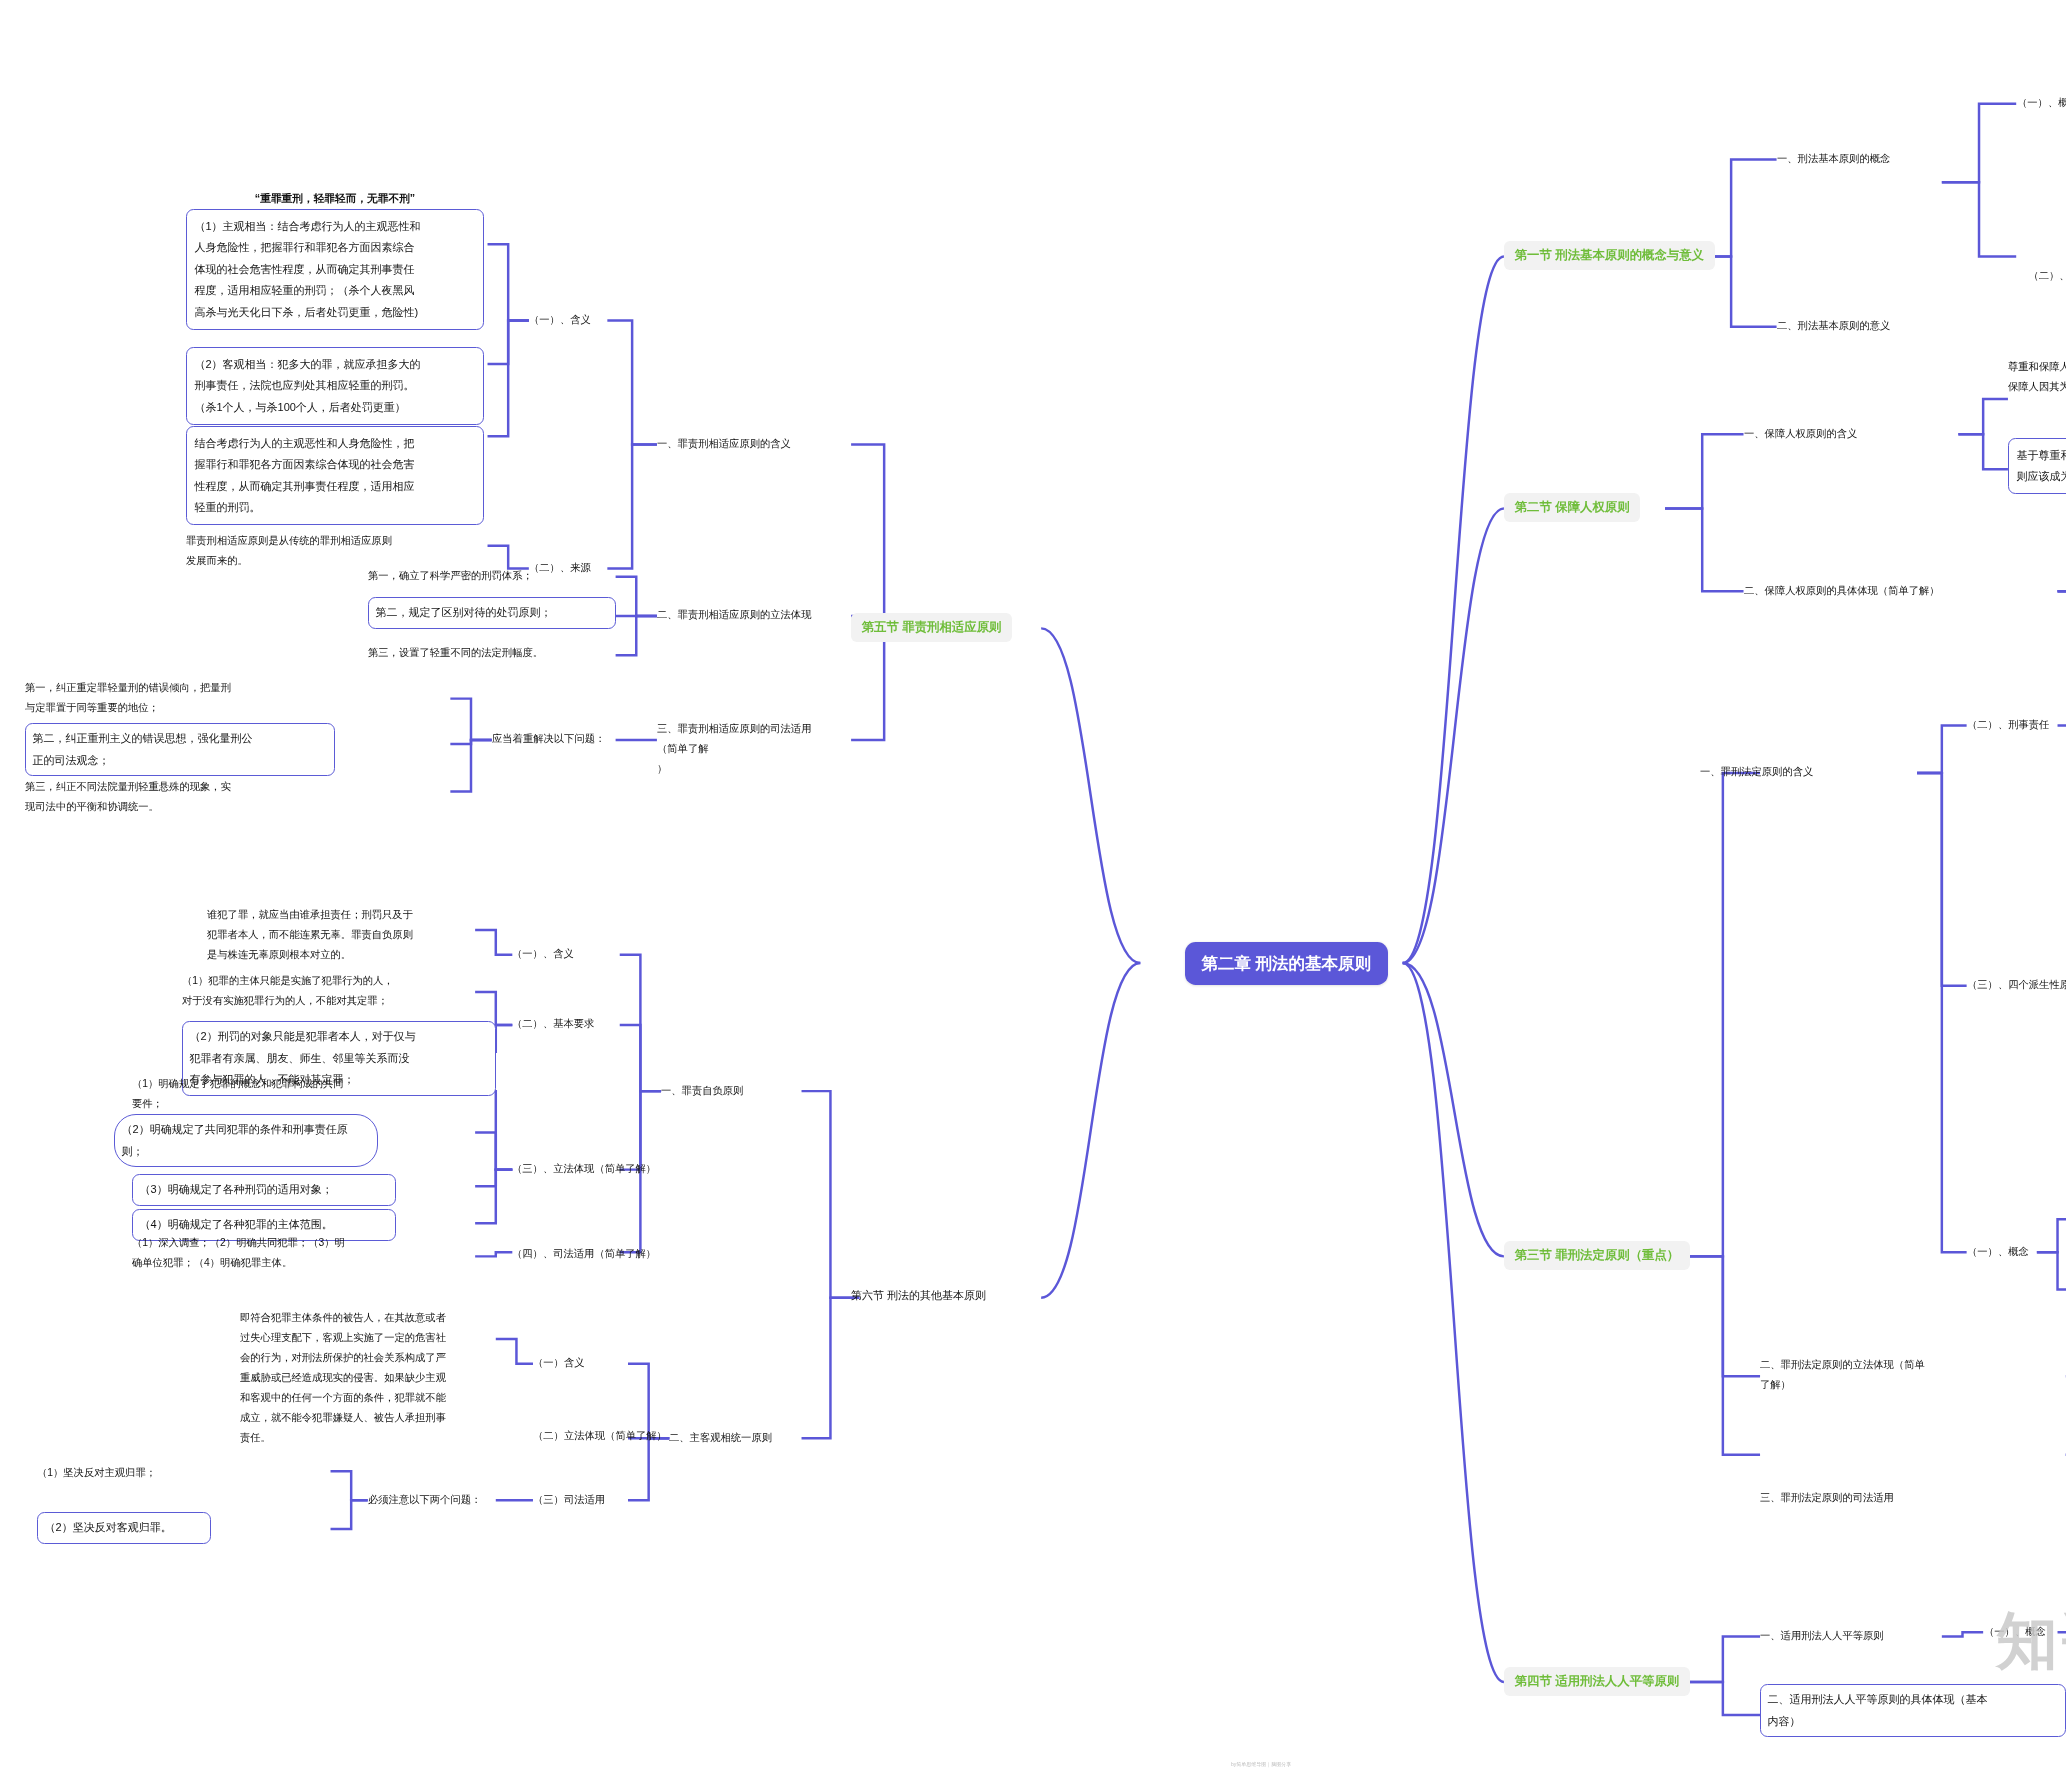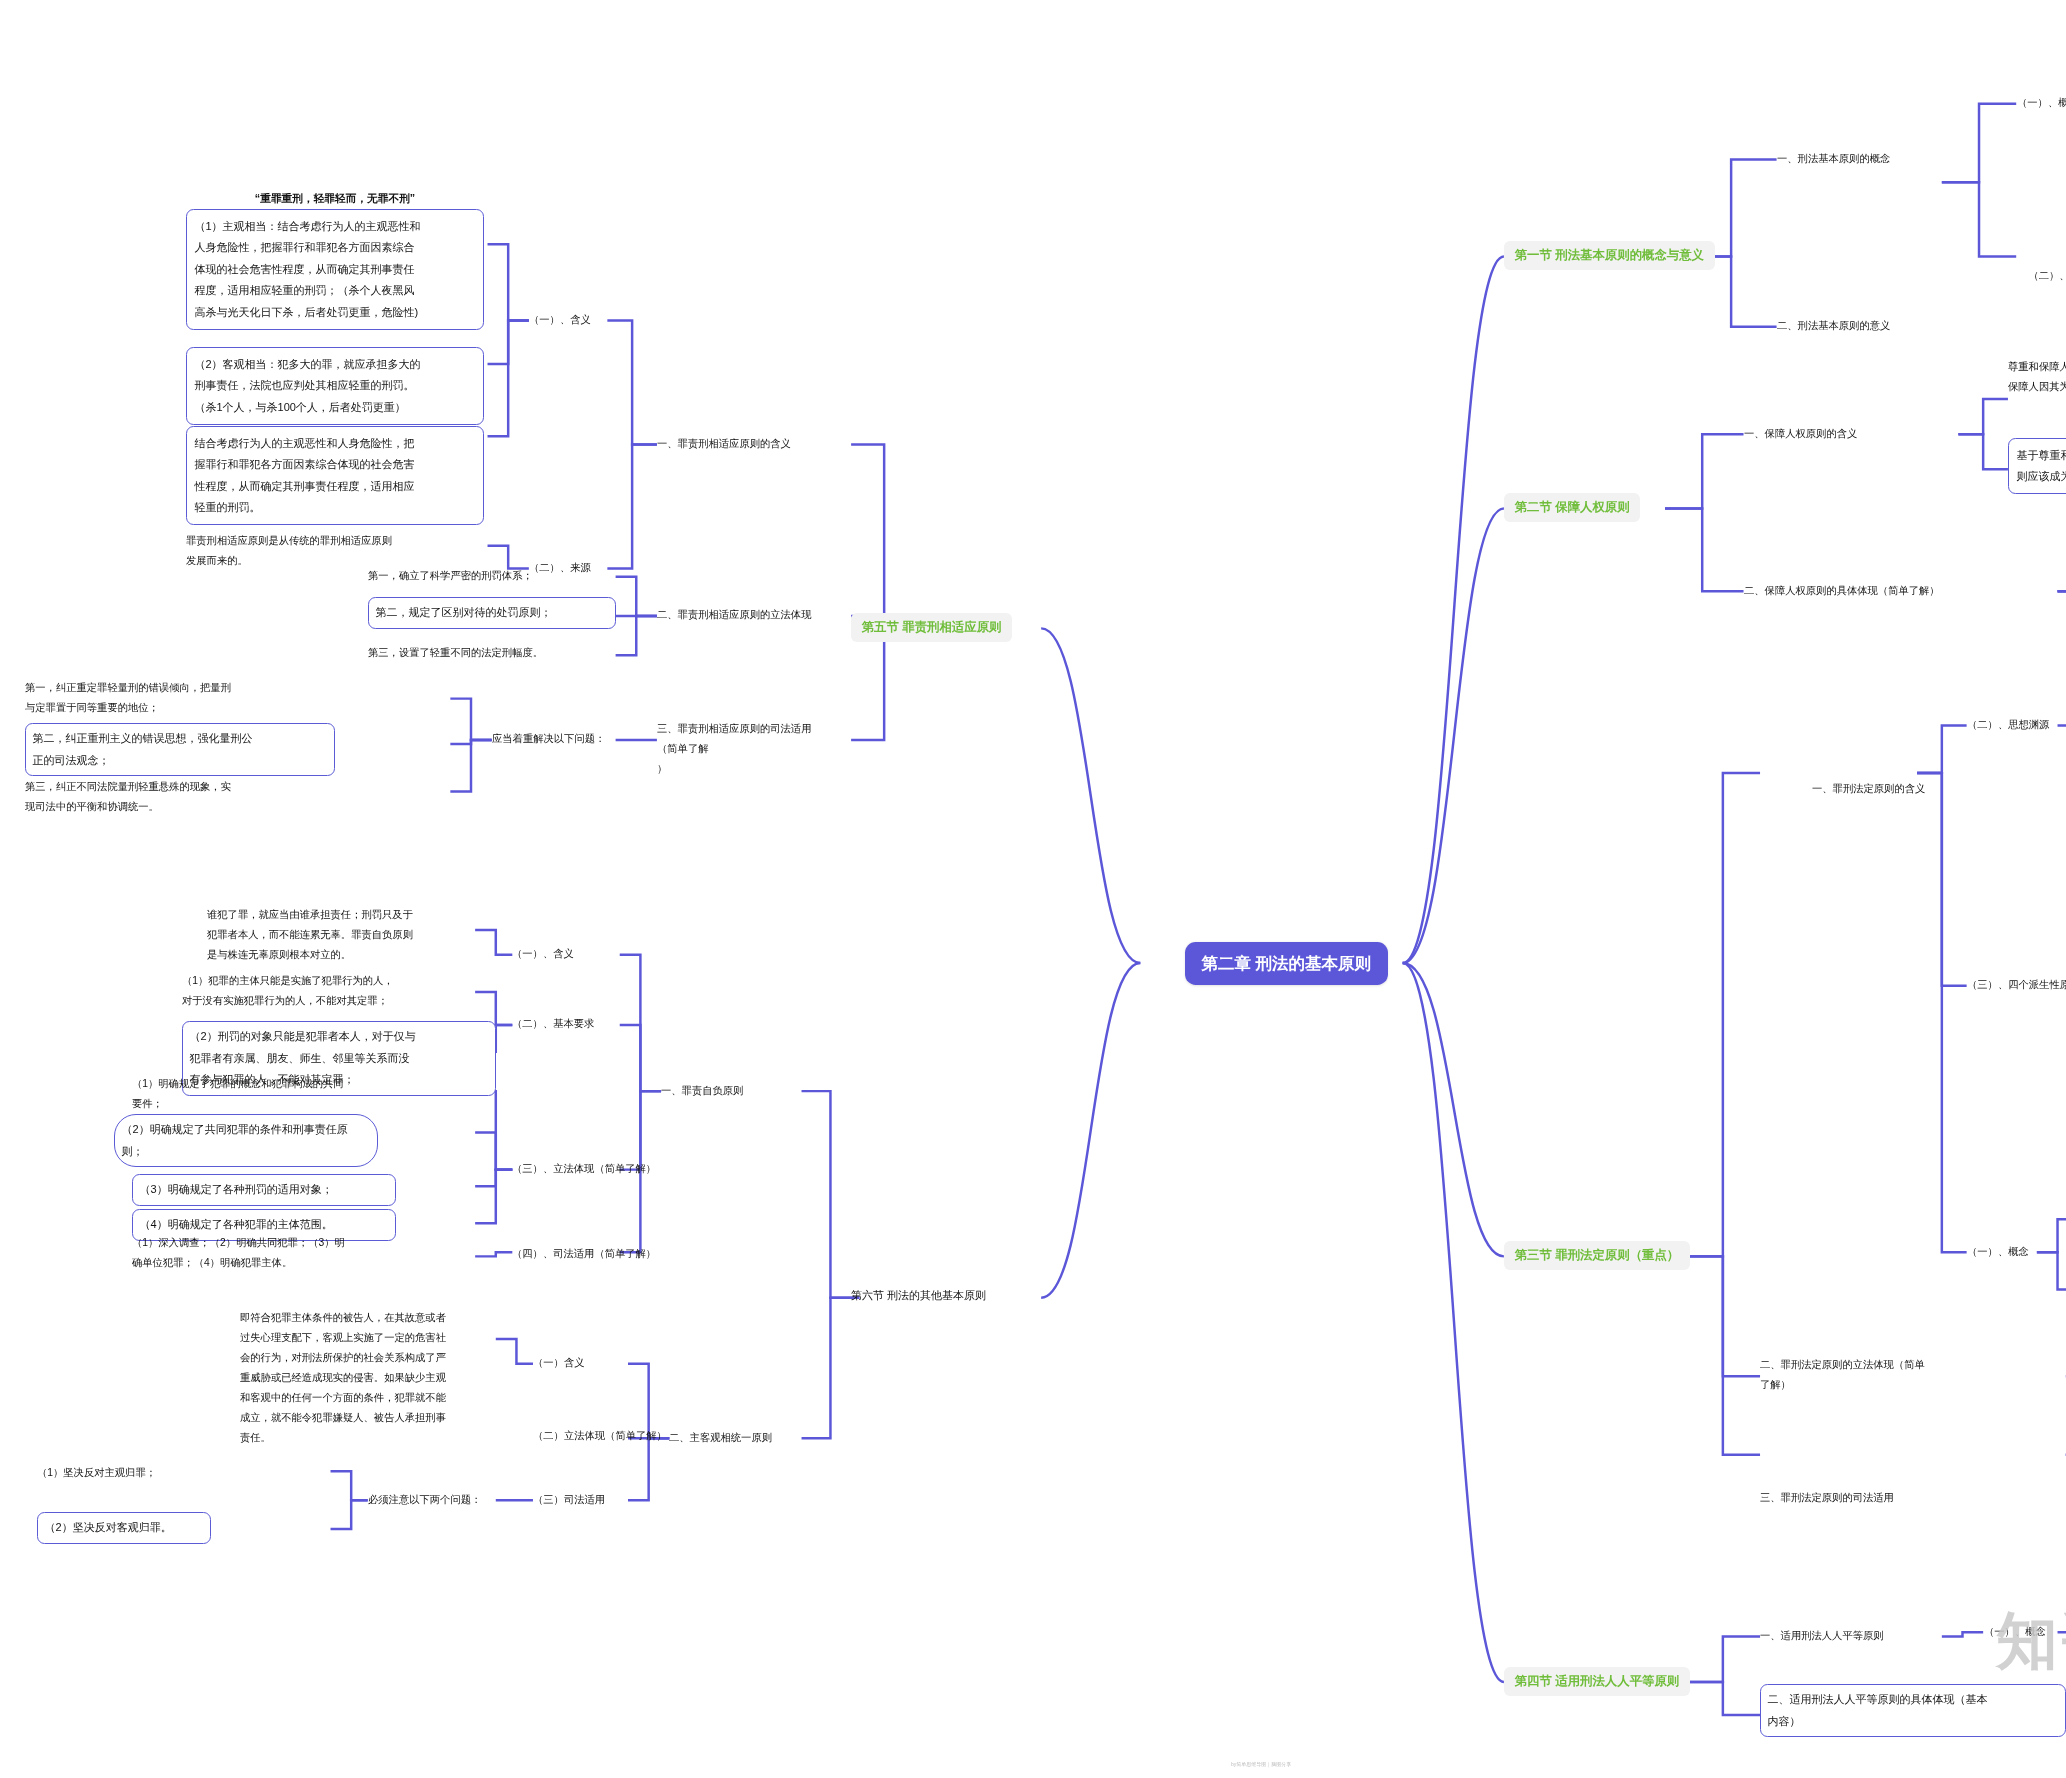--- a/index.html
+++ b/index.html
@@ -173,27 +173,27 @@
   </div>
 
   <div class="node txt" style="left:1744px;top:424px;">一、保障人权原则的含义</div>
   <div class="node txt" style="left:1744px;top:581px;">二、保障人权原则的具体体现（简单了解）</div>
 
   <div class="node txt" style="left:2008px;top:357px;width:479px;">尊重和保障人权原则其基本含义就是，尊重和
 保障人因其为人而应享有的基本权利。</div>
   <div class="node box" style="left:2008px;top:438px;width:479px;">基于尊重和保障人权的宪法规定，保障人权原
 则应该成为刑法的基本原则。</div>
 
-  <div class="node txt" style="left:1812px;top:762px;margin-top:17px;">一、罪刑法定原则的含义</div>
+  <div class="node txt" style="left:1700px;top:762px;">一、罪刑法定原则的含义</div>
   <div class="node txt" style="left:1760px;top:1355px;width:174px;">二、罪刑法定原则的立法体现（简单了解）</div>
   <div class="node txt" style="left:1760px;top:1444px;margin-top:44px;">三、罪刑法定原则的司法适用</div>
 
   <div class="node txt" style="left:1967px;top:1242px;">（一）、概念</div>
 
-  <div class="node txt" style="left:1967px;top:715px;">（二）、思想渊源</div>
+  <div class="node txt" style="left:1967px;top:715px;">（二）、刑事责任</div>
 
   <div class="node txt" style="left:1967px;top:975px;">（三）、四个派生性原则</div>
 
   <div class="node txt" style="left:1760px;top:1626px;">一、适用刑法人人平等原则</div>
   <div class="node box tight" style="left:1760px;top:1684px;width:306px;">二、适用刑法人人平等原则的具体体现（基本
 内容）</div>
 
   <div class="node txt" style="left:1984px;top:1622px;">（一）、概念</div>
 
   <div class="node txt" style="left:657px;top:434px;">一、罪责刑相适应原则的含义</div>

